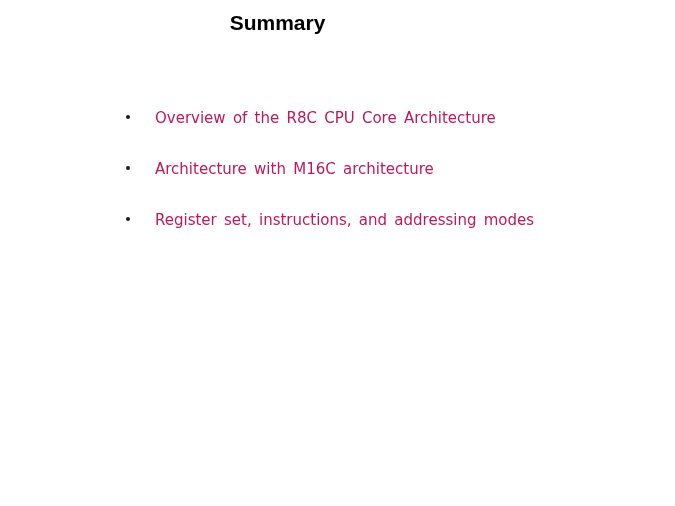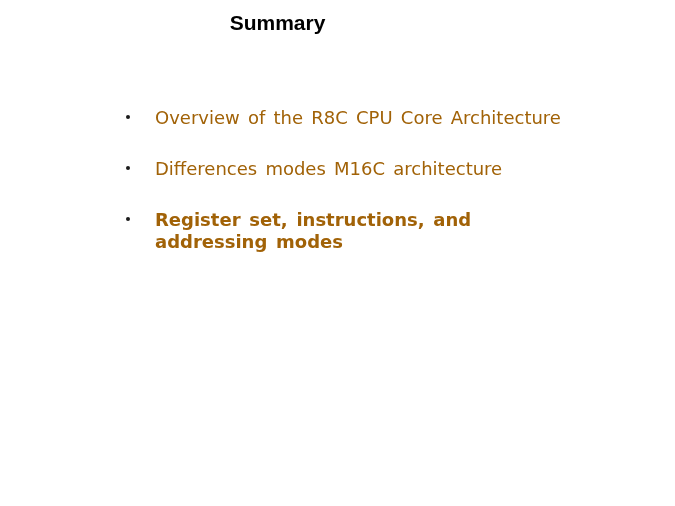--- a/index.html
+++ b/index.html
@@ -40,31 +40,30 @@
     width: 460px;
     margin: 0;
     padding: 0;
     list-style: none;
   }
   .bullet-item {
     position: relative;
     padding-left: 35px;
     margin: 0 0 29px 0;
     font-family: "DejaVu Sans", sans-serif;
-    font-size: 18px;
+    font-size: 15px;
     line-height: 22px;
-    color: #a16207;
+    color: #be185d;
     word-spacing: 2.5px;
   }
   .bullet-item:last-child {
     margin-bottom: 0;
   }
   .bullet-item.two-line {
     margin-bottom: 25px;
-    font-weight: bold;
   }
   .bullet-marker {
     position: absolute;
     left: 6px;
     top: 8px;
     width: 4px;
     height: 4px;
     background: #1a1a1a;
     border-radius: 50%;
   }
@@ -81,21 +80,21 @@
 
   <ul class="bullet-list">
 
     <li class="bullet-item">
       <span class="bullet-marker"></span>
       <span class="bullet-text">Overview of the R8C CPU Core Architecture</span>
     </li>
 
     <li class="bullet-item">
       <span class="bullet-marker"></span>
-      <span class="bullet-text">Differences modes M16C architecture</span>
+      <span class="bullet-text">Architecture with M16C architecture</span>
     </li>
 
     <li class="bullet-item two-line">
       <span class="bullet-marker"></span>
       <span class="bullet-text">Register set, instructions, and addressing modes</span>
     </li>
 
 
   </ul>
 

